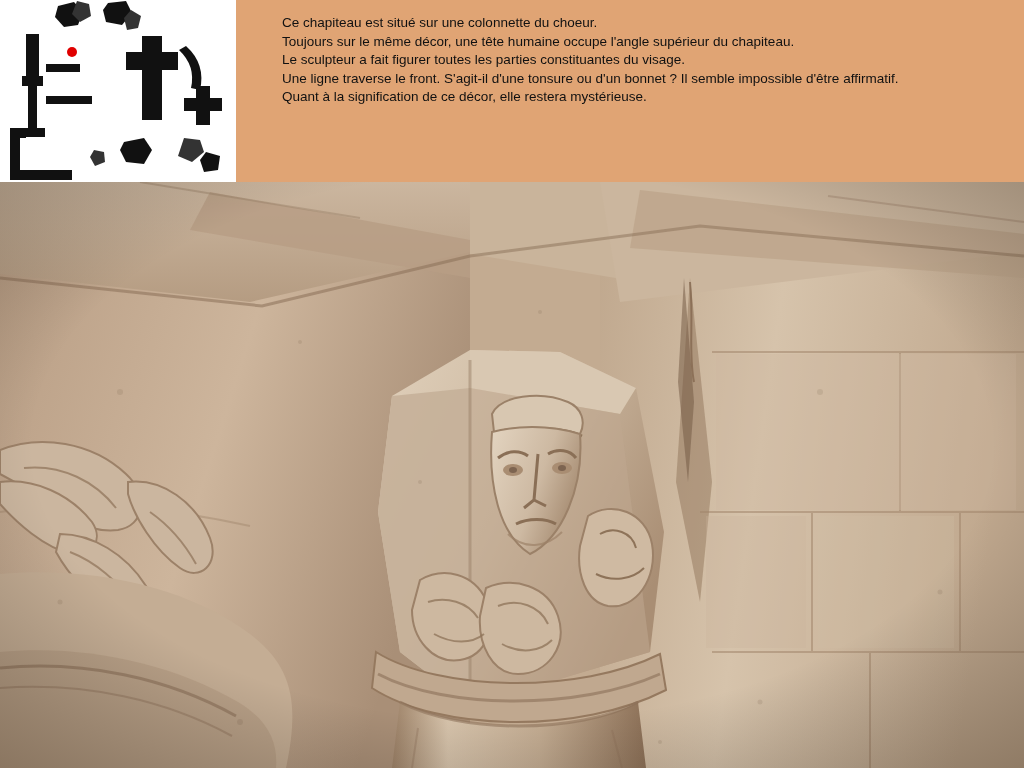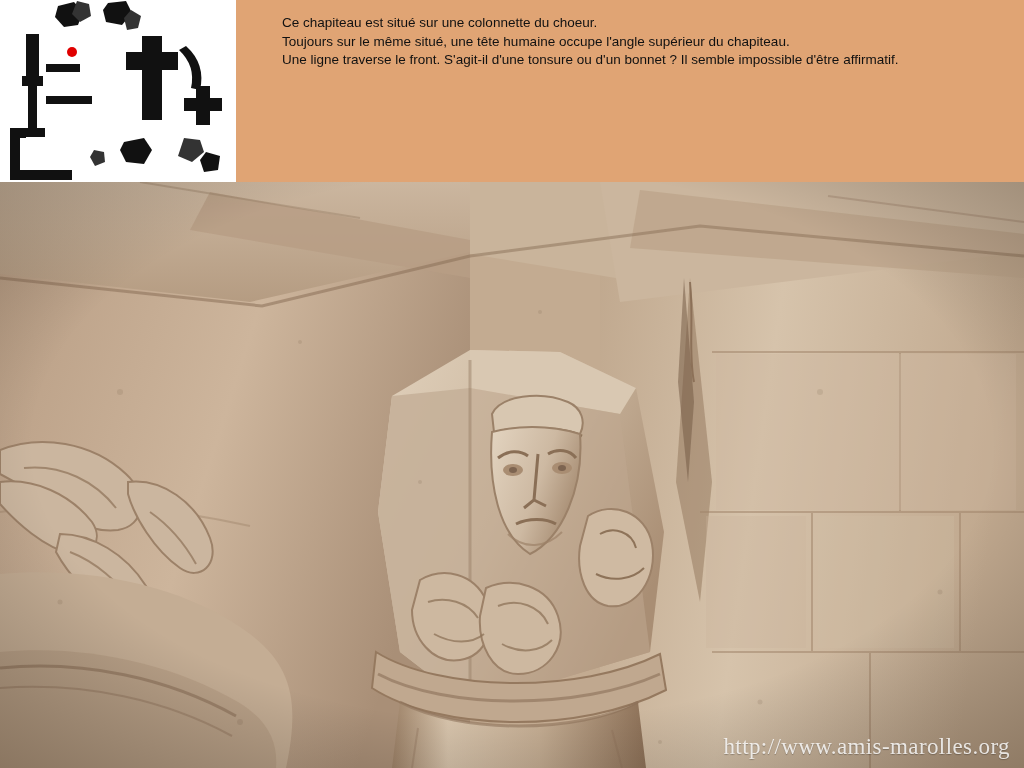--- a/index.html
+++ b/index.html
@@ -127,22 +127,24 @@
           <path d="M206 152 l14 4 l-2 14 l-14 2 l-4 -12 z"></path>
           <path d="M94 150 l10 2 l1 10 l-10 4 l-5 -9 z" fill="#333"></path>
         </g>
 
         <circle cx="72" cy="52" r="5" fill="#e00000"></circle>
       </svg>
     </div>
 
     <div class="caption-box">
       <div class="caption-line">Ce chapiteau est situé sur une colonnette du choeur.</div>
-      <div class="caption-line">Toujours sur le même situé, une tête humaine occupe l'angle supérieur du chapiteau.</div>
+      <div class="caption-line">Toujours sur le même décor, une tête humaine occupe l'angle supérieur du chapiteau.</div>
+      <div class="caption-line">Le sculpteur a fait figurer toutes les parties constituantes du visage.</div>
       <div class="caption-line">Une ligne traverse le front. S'agit-il d'une tonsure ou d'un bonnet ? Il semble impossible d'être affirmatif.</div>
+      <div class="caption-line">Quant à la signification de ce décor, elle restera mystérieuse.</div>
     </div>
   </div>
 
   <div class="photo">
     <svg class="photo-svg" viewBox="0 0 1024 586" preserveAspectRatio="none" xmlns="http://www.w3.org/2000/svg">
       <defs>
         <linearGradient id="gWallL" x1="0" y1="0" x2="1" y2="0.4">
           <stop offset="0%" stop-color="#b79c83"></stop>
           <stop offset="55%" stop-color="#cdb59c"></stop>
           <stop offset="100%" stop-color="#a98f77"></stop>
@@ -298,16 +300,15 @@
           <circle cx="540" cy="130" r="2"></circle>
         <circle cx="760" cy="520" r="2.5"></circle>
           <circle cx="60" cy="420" r="2.5"></circle>
         <circle cx="420" cy="300" r="2"></circle>
           <circle cx="660" cy="560" r="2"></circle>
       </g>
 
       <rect x="0" y="0" width="1024" height="586" fill="url(#gVign)"></rect>
     </svg>
 
-    <div class="watermark">http://www.amis-marolles.org</div>
   </div>
 
 </div>
 
 </body></html>

